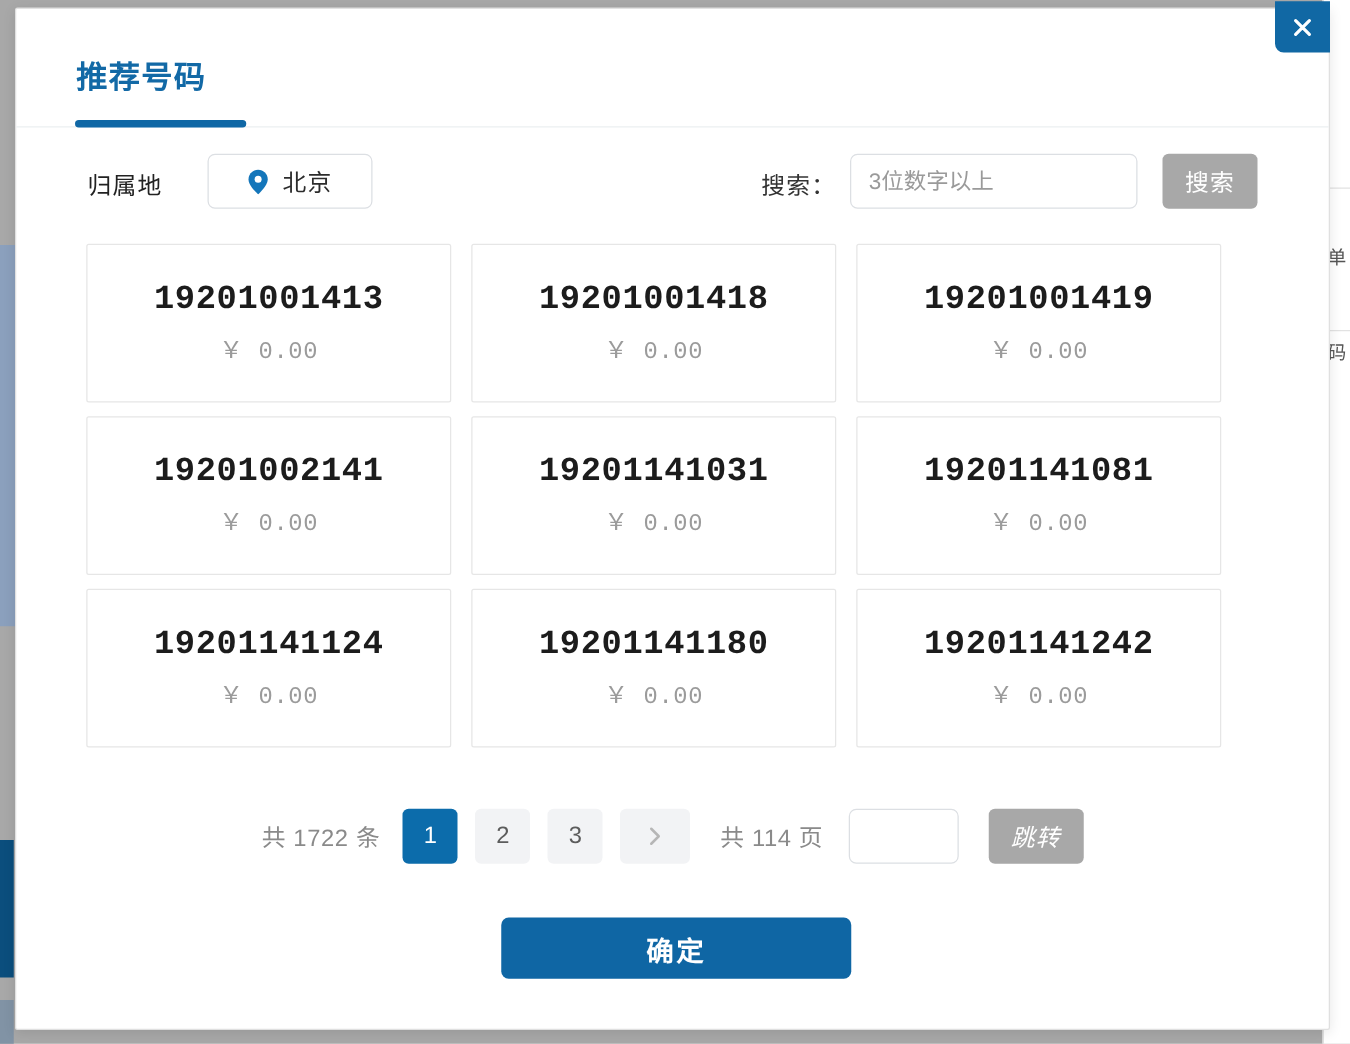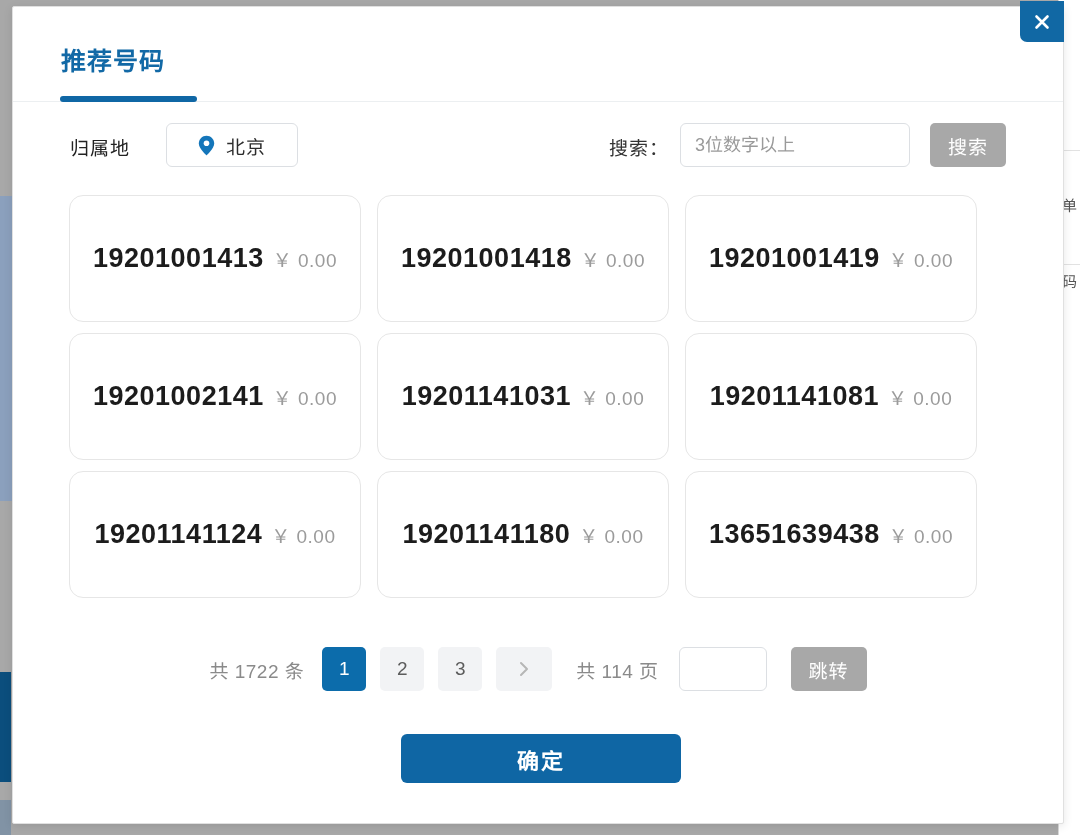--- a/index.html
+++ b/index.html
@@ -225,29 +225,30 @@
     top: 188px;
     width: 940px;
     display: grid;
     grid-template-columns: repeat(3, 292px);
     grid-auto-rows: 127px;
     column-gap: 16px;
     row-gap: 11px;
   }
   .number-card {
     border: 1px solid #e6e6e6;
-    border-radius: 14px;
+    border-radius: 2px;
     background: #ffffff;
     display: flex;
-    flex-direction: row;
+    flex-direction: column;
     align-items: center;
     justify-content: center;
     gap: 9px;
     cursor: pointer;
     box-sizing: border-box;
+    font-family: Liberation Mono, monospace;
   }
   .number-card .num {
     font-size: 27px;
     font-weight: 700;
     color: #1c1c1c;
     letter-spacing: 0.5px;
   }
   .number-card .price {
     font-size: 19px;
     color: #9b9b9b;
@@ -324,20 +325,21 @@
     height: 44px;
     background: #a8a8a8;
     color: #ffffff;
     border: none;
     border-radius: 5px;
     font-size: 19px;
     letter-spacing: 1px;
     cursor: pointer;
     margin-left: 10px;
     font-family: "Liberation Sans", "DejaVu Sans", sans-serif;
+    font-style: italic;
   }
 
   
   #confirm-button {
     position: absolute;
     left: 388px;
     top: 727px;
     width: 280px;
     height: 49px;
     background: #0f66a4;
@@ -423,21 +425,21 @@
     </div>
     <div class="number-card">
       <div class="num">19201141124</div>
       <div class="price">￥ 0.00</div>
     </div>
     <div class="number-card">
       <div class="num">19201141180</div>
       <div class="price">￥ 0.00</div>
     </div>
     <div class="number-card">
-      <div class="num">13651639438</div>
+      <div class="num">19201141242</div>
       <div class="price">￥ 0.00</div>
     </div>
   </div>
 
   <div class="pagination">
     <span class="page-total">共 1722 条</span>
 
     <button class="page-btn active">1</button>
     <button class="page-btn">2</button>
     <button class="page-btn">3</button>

